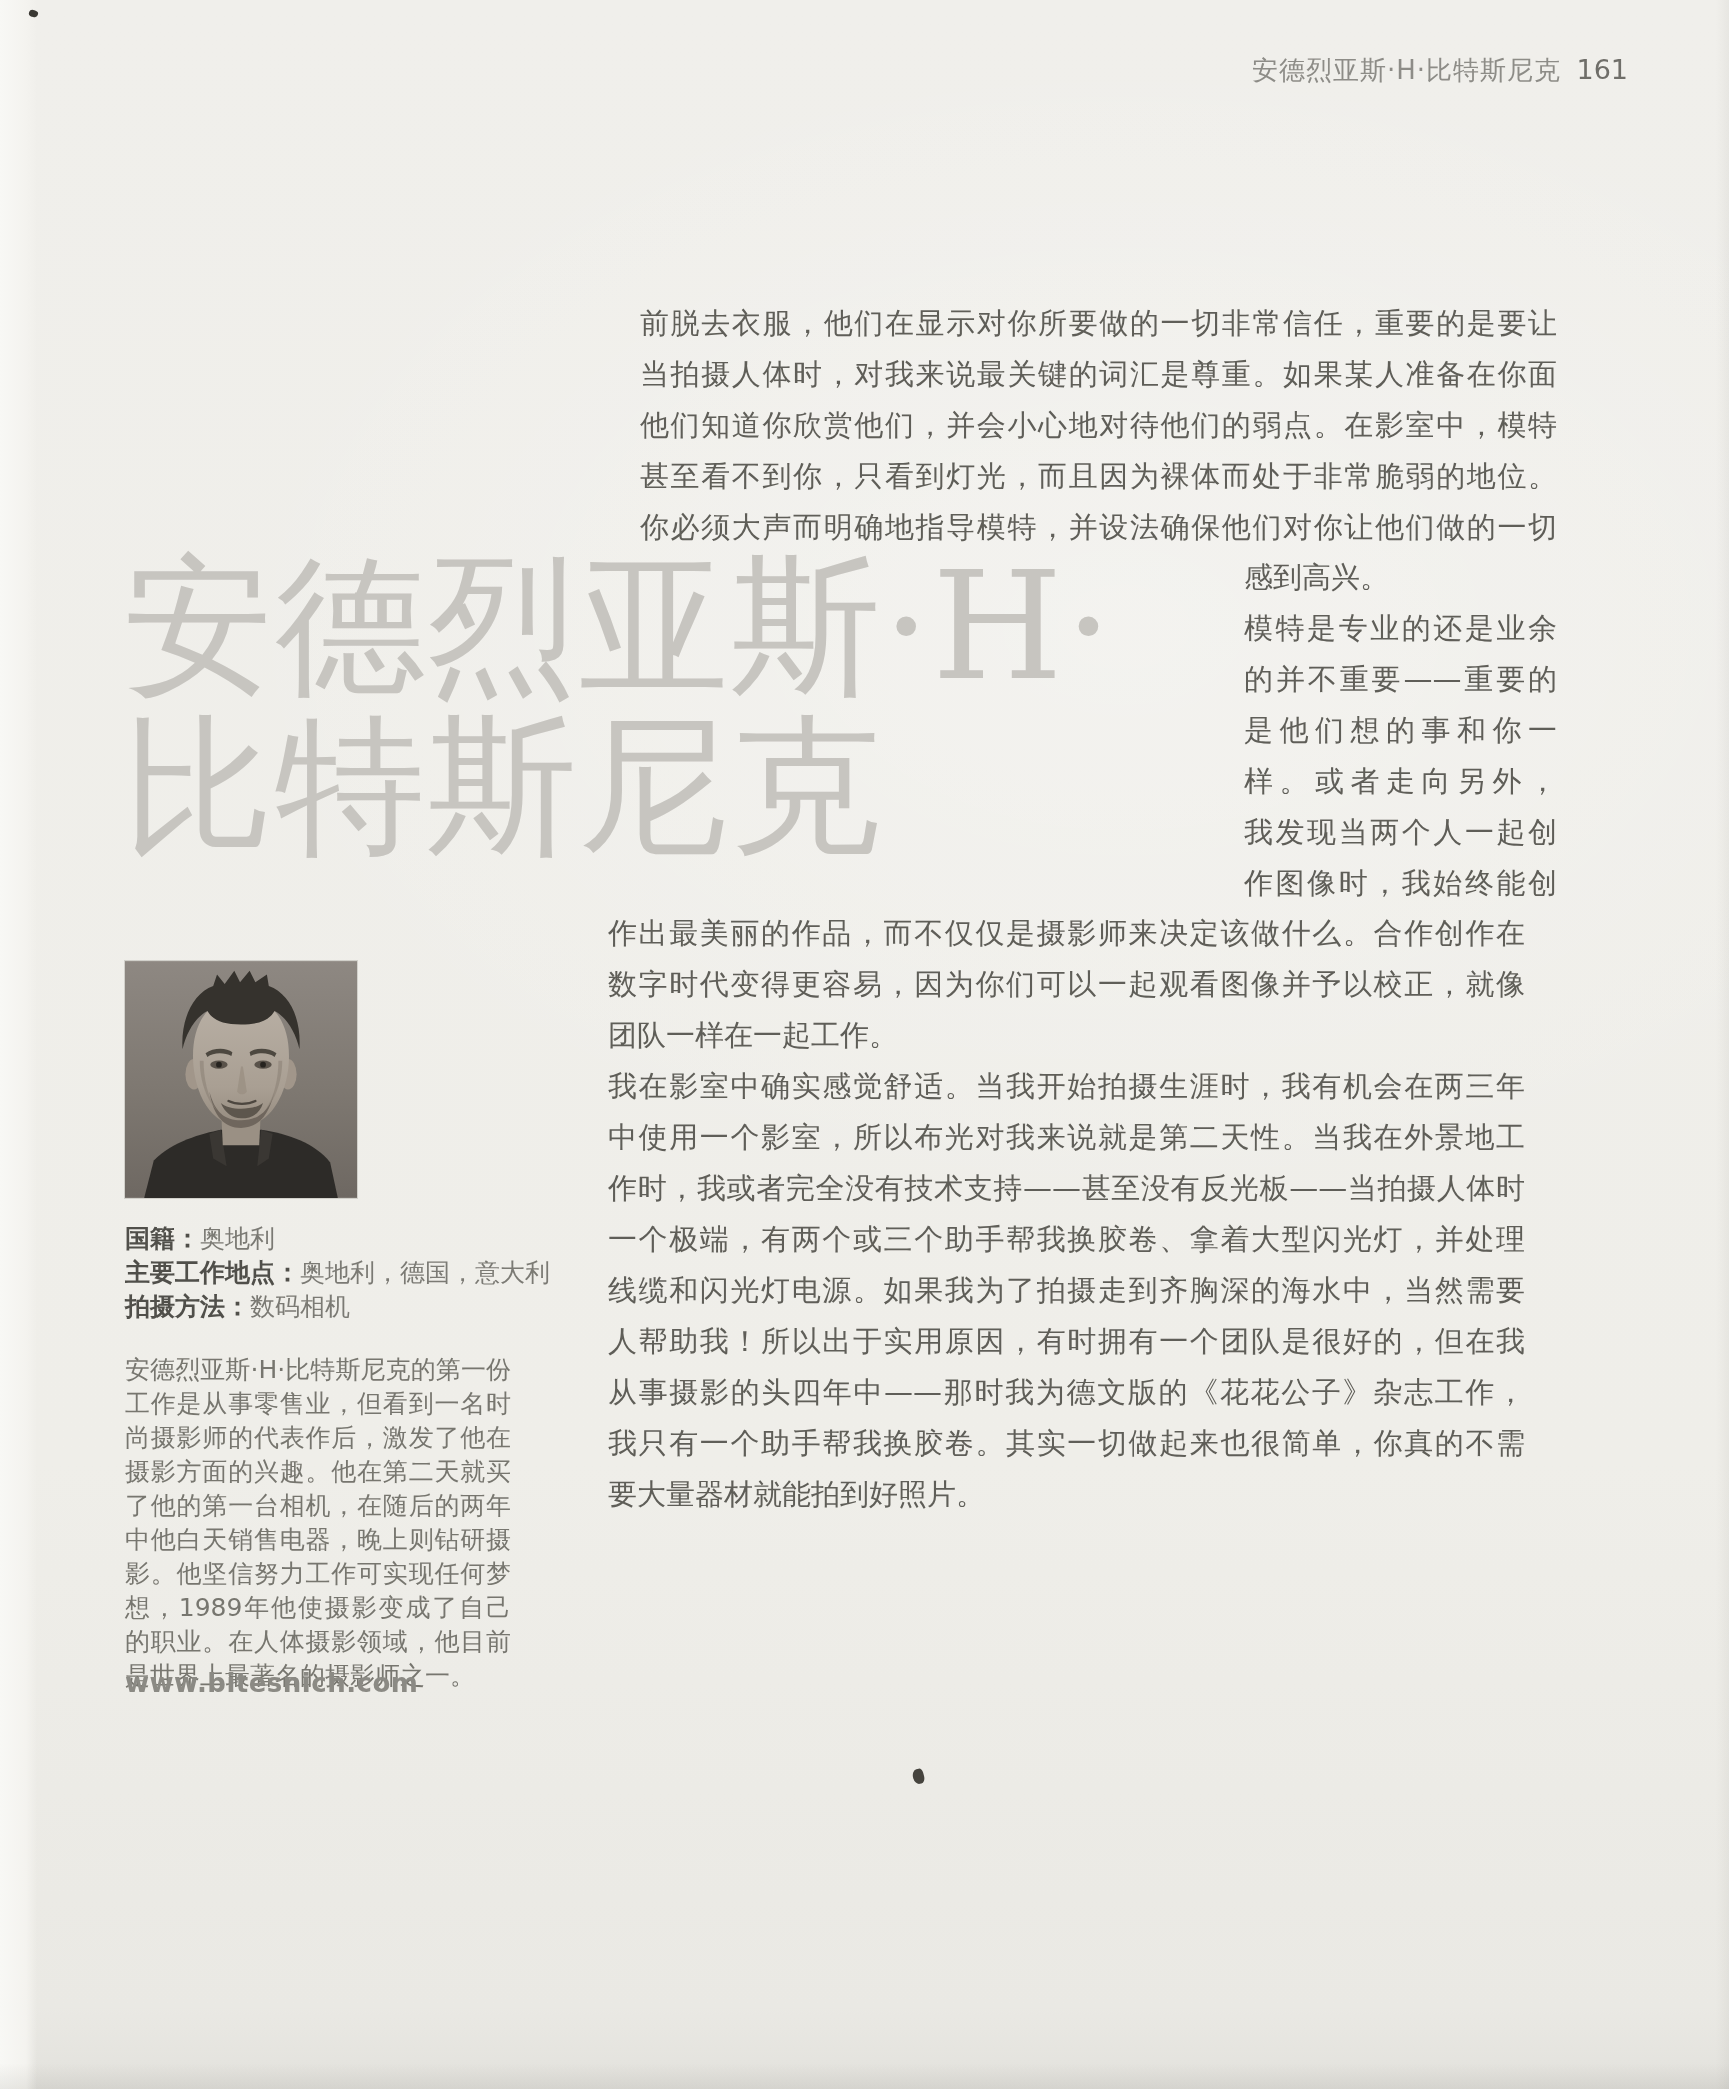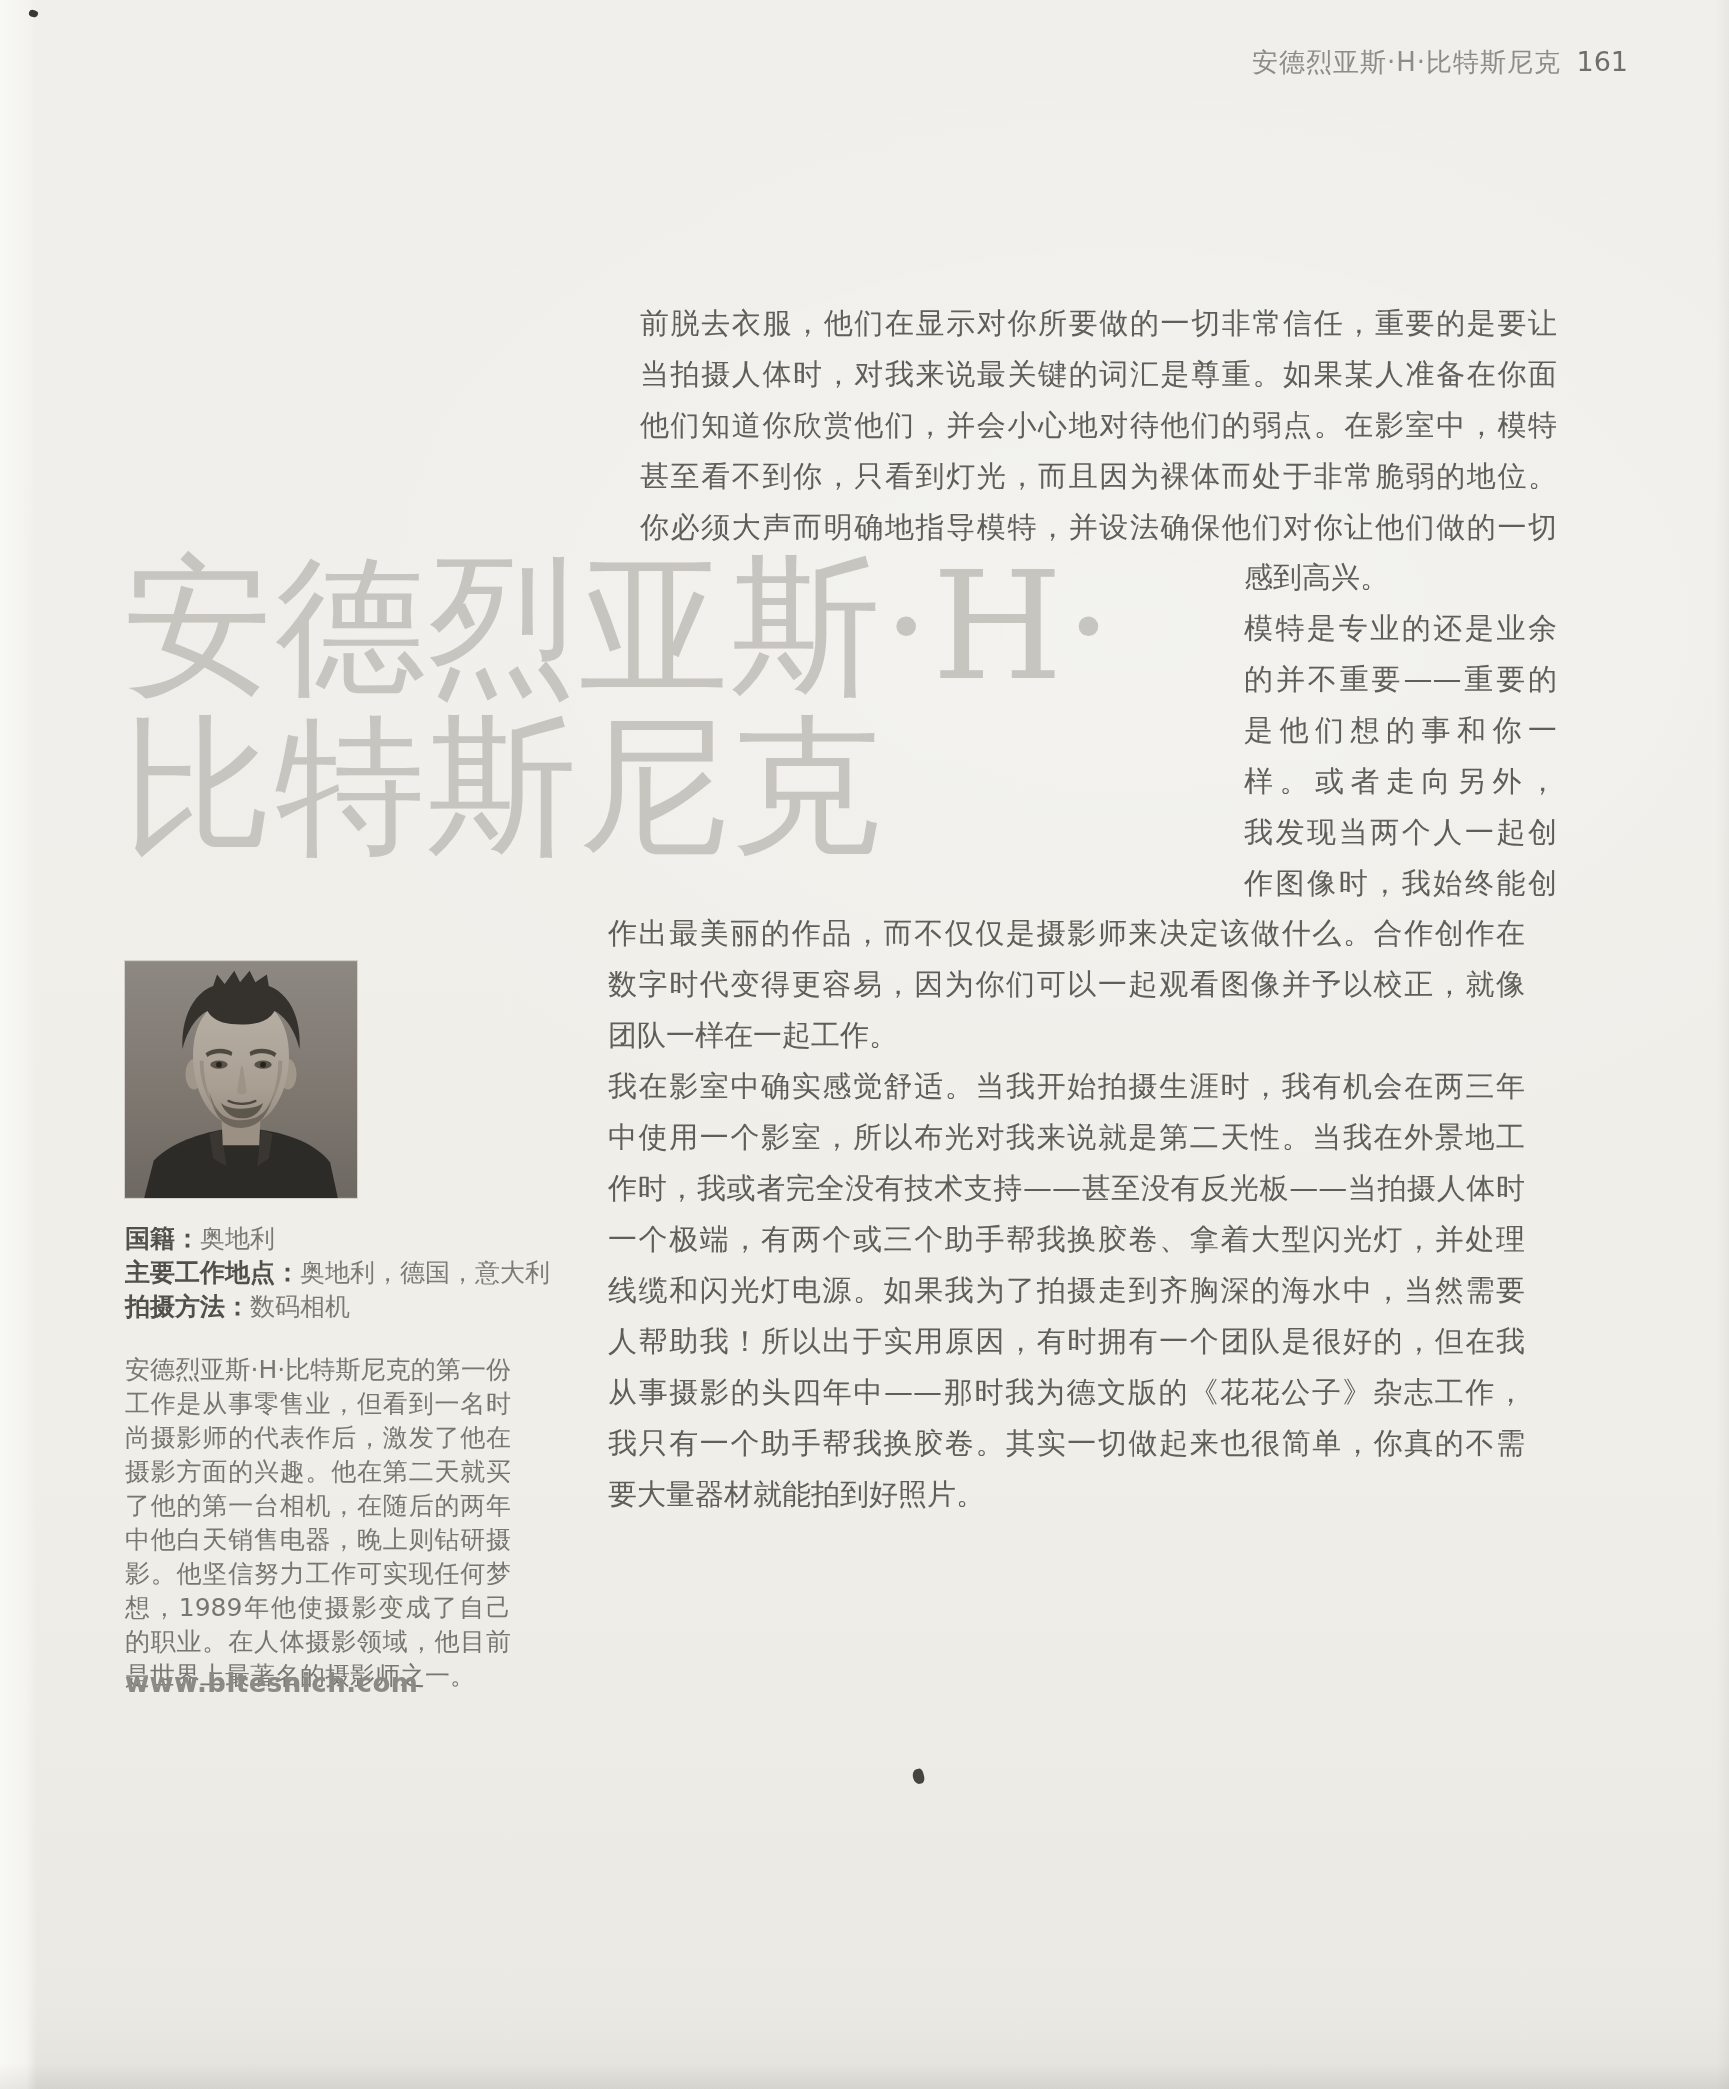--- a/index.html
+++ b/index.html
@@ -30,21 +30,21 @@
     position: absolute; right: 0; top: 0; width: 13.4px; height: 100%;
     background: linear-gradient(270deg, rgba(90,88,80,0.06), rgba(0,0,0,0));
   }
   .speck { position: absolute; background: #3a3833; border-radius: 50% 40% 55% 45%; }
   .speck.top-left { left: 29px; top: 9.6px; width: 8.6px; height: 6.7px; transform: rotate(20deg); }
   .speck.mid-page { left: 913px; top: 1769px; width: 10.6px; height: 15.4px; transform: rotate(-14deg);
     border-radius: 60% 40% 50% 60%; background: #46443e; }
 
   
   .running-header {
-    position: absolute; top: 45px; right: 101px;
+    position: absolute; top: 53px; right: 101px;
     display: flex; align-items: baseline; gap: 15.4px;
   }
   .running-header .chapter { font-size: 26px; color: #8d8c87; letter-spacing: 1px; }
   .running-header .pagenum { font-size: 27px; color: #6f6e69; }
 
   
   .big-title {
     position: absolute; left: 123px; top: 546px;
     font-family: "DejaVu Serif", serif;
     font-size: 150px; line-height: 160px;

